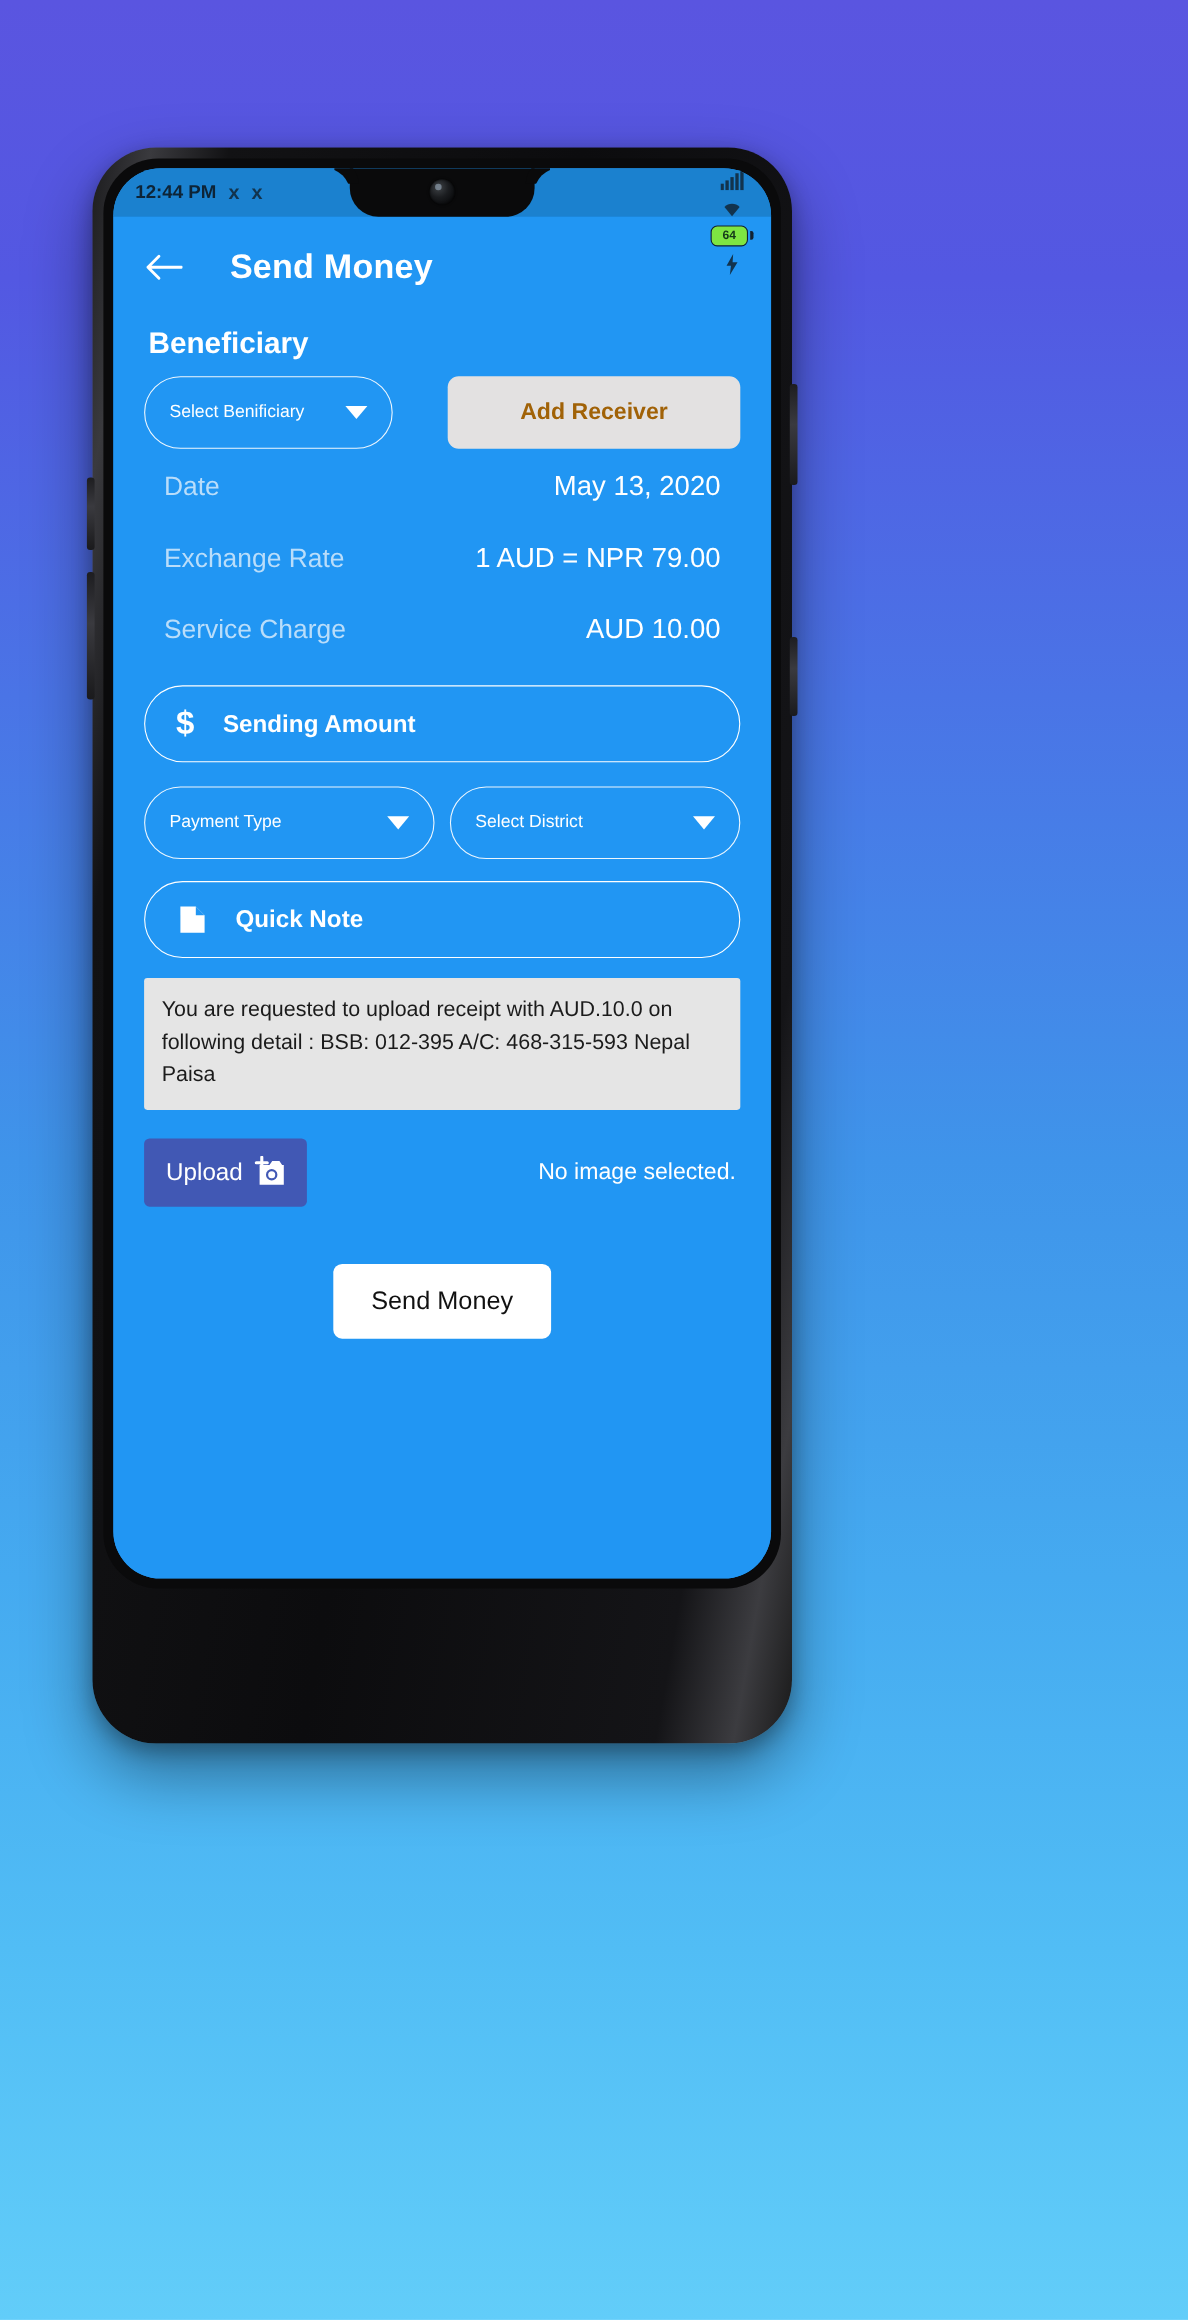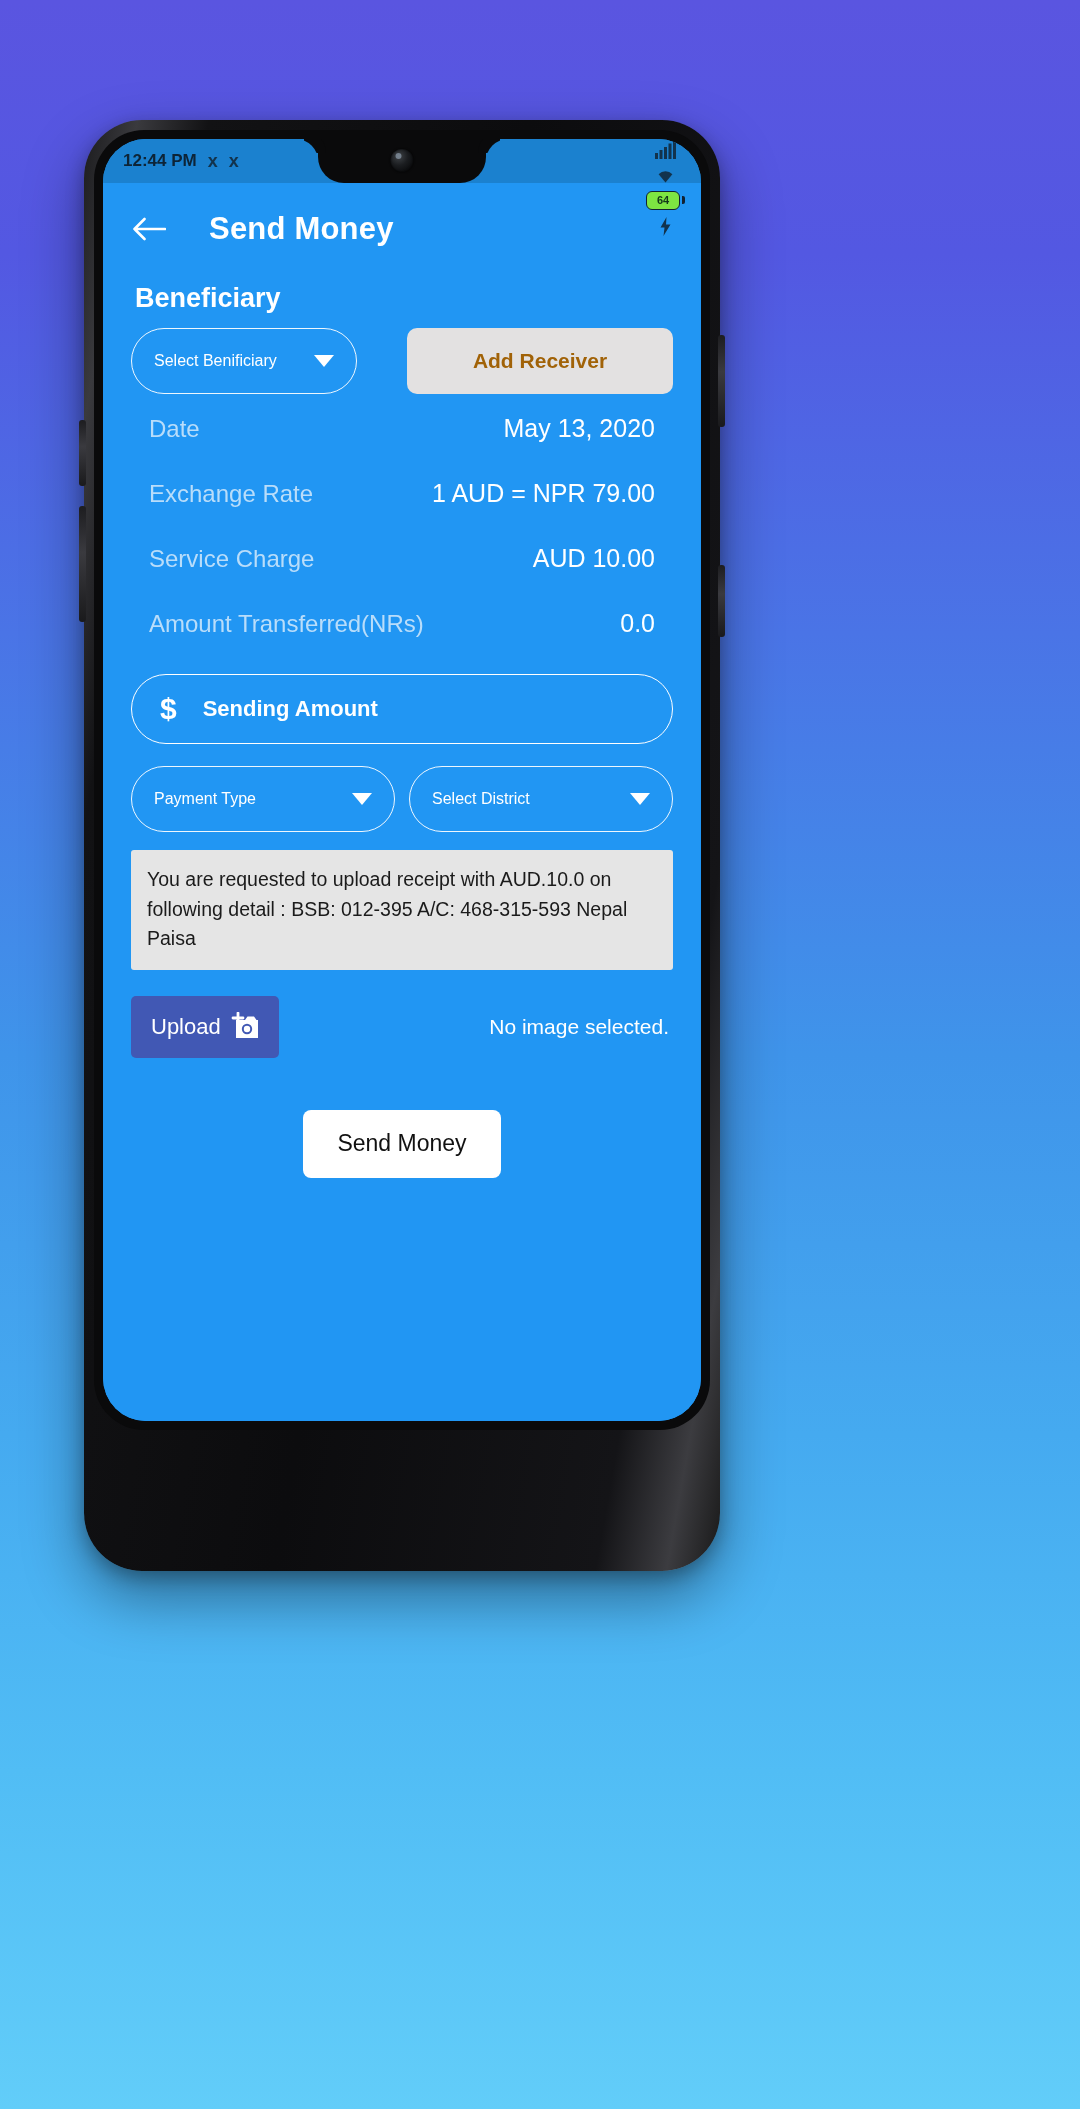--- a/index.html
+++ b/index.html
@@ -17,21 +17,21 @@
         #45aaf0 68%,
         #51bdf5 84%,
         #62cdf9 100%);
     position: relative;
   }
 
   
   #phone {
     position: absolute;
     left: 84px;
-    top: 120px;
+    top: 134px;
     width: 636px;
     height: 1451px;
     border-radius: 58px;
     background: linear-gradient(100deg,#1b1b1d 0%,#3a3a3e 6%,#121214 14%,#0c0c0e 50%,#141417 86%,#3c3c40 94%,#191919 100%);
     box-shadow: 0 26px 60px rgba(0,0,0,.40), 0 6px 18px rgba(0,0,0,.28);
   }
   #phone-inner-bezel {
     position: absolute;
     left: 10px; top: 10px;
     width: 616px; height: 1300px;
@@ -438,42 +438,45 @@
               <span class="info-value">May 13, 2020</span>
             </div>
             <div class="info-row">
               <span class="info-label">Exchange Rate</span>
               <span class="info-value">1 AUD = NPR 79.00</span>
             </div>
             <div class="info-row">
               <span class="info-label">Service Charge</span>
               <span class="info-value">AUD 10.00</span>
             </div>
-            <div class="info-row">
-              <span class="info-label">Amount Transferred(NRs)</span>
-              <span class="info-value">0.0</span>
-            </div>
           </div>
 
           <div id="sending-amount">
             <span id="dollar-sign">$</span>
             <span class="field-text">Sending Amount</span>
           </div>
 
           <div class="row" id="dropdown-row">
             <div class="pill" id="payment-type">
               <span class="pill-text">Payment Type</span>
               <span class="caret"></span>
             </div>
             <div class="pill" id="select-district">
               <span class="pill-text">Select District</span>
               <span class="caret"></span>
             </div>
           </div>
 
+          <div id="quick-note">
+            <svg width="30" height="30" viewBox="0 0 30 30">
+              <path d="M4 3 H18 L26 11 V27 H4 Z" fill="#fff"></path>
+              <path d="M18 3 V11 H26 Z" fill="#2196f3"></path>
+            </svg>
+            <span class="field-text">Quick Note</span>
+          </div>
 
           <div id="notice">You are requested to upload receipt with AUD.10.0 on following detail : BSB: 012-395  A/C: 468-315-593 Nepal Paisa</div>
 
           <div id="upload-row">
             <button id="upload-button">
               <span>Upload</span>
               <svg width="34" height="30" viewBox="0 0 34 30">
                 <path d="M13 1 V11 M8 6 H18" stroke="#fff" stroke-width="2.8" stroke-linecap="round"></path>
                 <path d="M20 8 L22.5 4.5 H29 L31.5 8 H33 V26 H11 V8 Z" fill="#fff"></path>
                 <circle cx="22" cy="17" r="5.2" fill="#4158b4"></circle>

